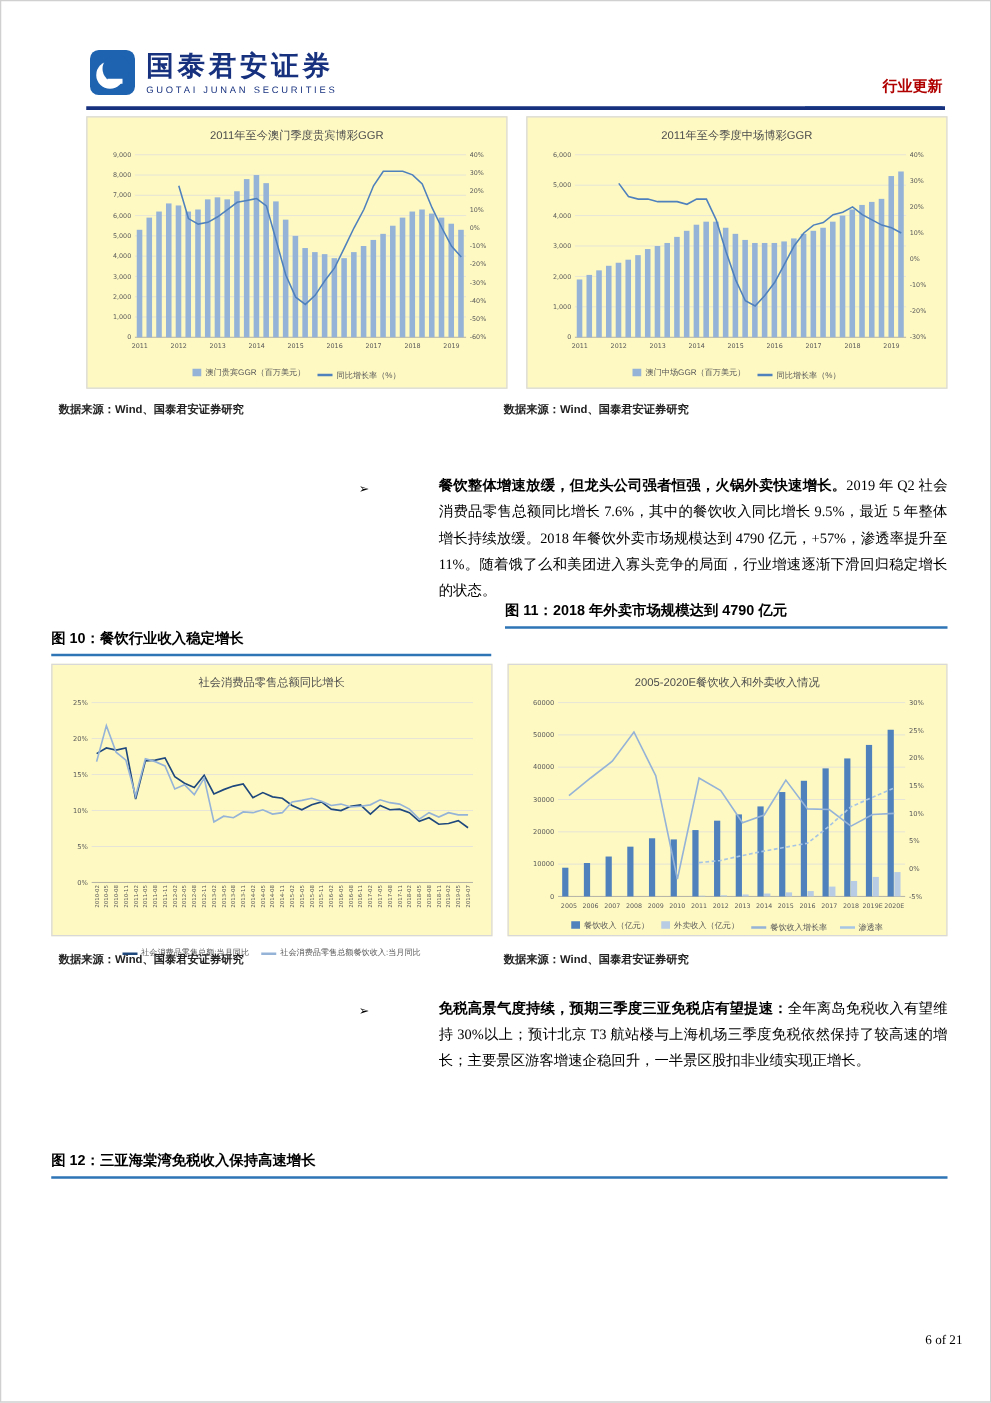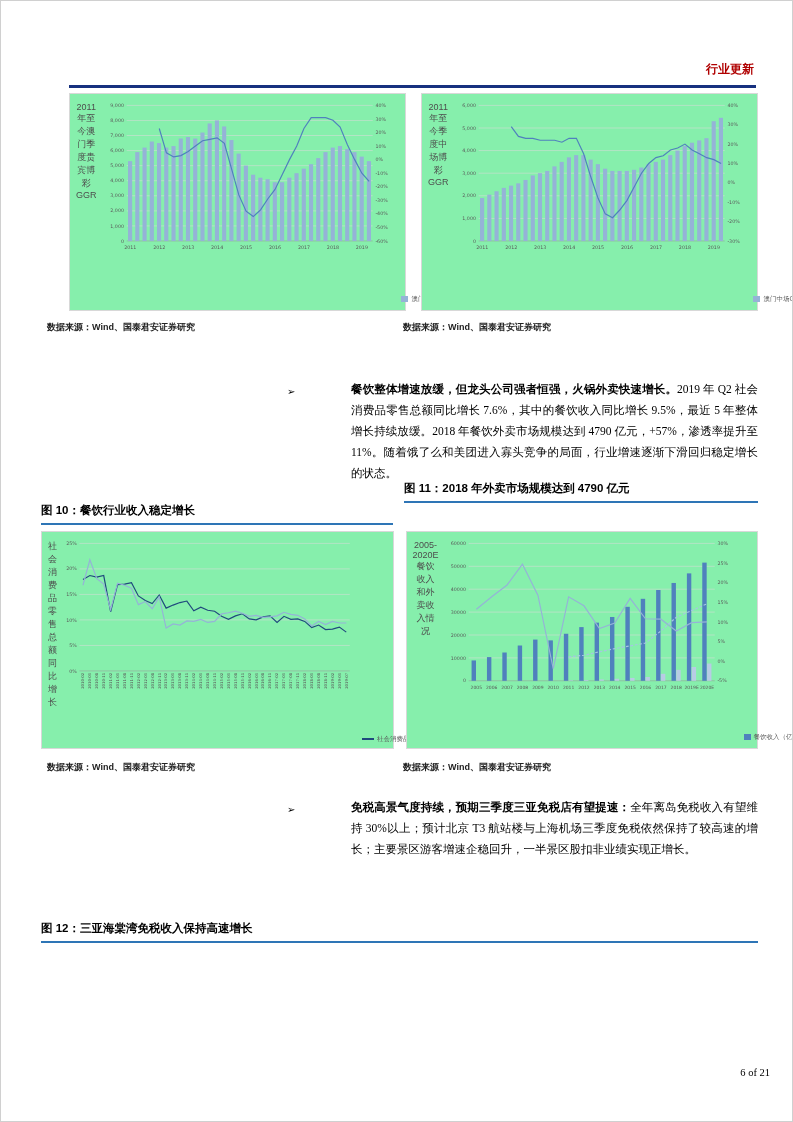--- a/index.html
+++ b/index.html
@@ -13,21 +13,21 @@
   .brand-col { display: flex; flex-direction: column; }
   .brand-cn { font-family: "Liberation Serif", "DejaVu Serif", serif; font-weight: bold; font-size: 22px; letter-spacing: 3px; color: #17317F; line-height: 24px; }
   .brand-en { font-size: 7.5px; letter-spacing: 2.2px; color: #17317F; margin-top: 2px; }
   .doc-type { position: absolute; right: 38px; top: 60px; width: 110px; text-align: right;
     color: #B00000; font-weight: bold; font-size: 12px; padding-bottom: 7px; border-bottom: 1.5px solid #2E75B6; }
   .header-rule { position: absolute; left: 68px; right: 36px; top: 84px; height: 3px; background: #17317F; }
   
   .row { position: absolute; display: flex; }
   #row1 { left: 68px; top: 92px; width: 689px; gap: 15px; }
   #row2 { left: 40px; top: 530px; width: 717px; gap: 12px; border-radius: 13px; }
-  .chart-box { flex: 1; border: 1px solid #D8D8D8; background: #86efac; padding: 6px 6px 4px 6px; display: flex; }
+  .chart-box { flex: 1; border: 1px solid #D8D8D8; background: #fef9c3; padding: 6px 6px 4px 6px; display: flex; flex-direction: column; }
   #row1 .chart-box { height: 218px; }
   #row2 .chart-box { height: 218px; }
   .chart-title { text-align: center; font-size: 9px; color: #4d4d4d; margin: 2px 0 3px 0; }
   .chart-canvas { flex: 0 0 auto; }
   .chart-canvas svg { display: block; width: 100%; }
   svg text { font-family: "DejaVu Sans", sans-serif; }
   .legend { margin-top: auto; text-align: center; white-space: nowrap; }
   .lg-item { display: inline-flex; align-items: center; gap: 3px; margin: 0 5px; font-size: 6.5px; color: #595959; }
   .lg-bar { width: 7px; height: 6px; display: inline-block; }
   .lg-line { width: 12px; height: 2px; display: inline-block; }
@@ -46,20 +46,32 @@
   #fig11 { left: 403px; top: 480px; width: 354px; }
   #fig12 { left: 40px; top: 920px; width: 717px; }
   .page-number { position: absolute; right: 22px; top: 1066px; font-size: 10.5px;
     font-family: Liberation Serif, serif; color: #000; }
 </style>
 </head>
 <body>
 
 <div id="page">
 
+  <div class="logo-wrap">
+    <svg width="38" height="38" viewBox="0 0 38 38">
+      <rect x="1" y="1" width="36" height="36" rx="7" fill="#1E63B0"></rect>
+      <circle cx="17" cy="21" r="11" fill="#ffffff"></circle>
+      <circle cx="22" cy="16" r="11" fill="#1E63B0"></circle>
+      <rect x="15" y="24" width="12" height="4" fill="#ffffff"></rect>
+    </svg>
+    <div class="brand-col">
+      <span class="brand-cn">国泰君安证券</span>
+      <span class="brand-en">GUOTAI JUNAN SECURITIES</span>
+    </div>
+  </div>
   <div class="doc-type">行业更新</div>
   <div class="header-rule"></div>
 
   <div class="row" id="row1">
     <div class="chart-box">
       <div class="chart-title">2011年至今澳门季度贵宾博彩GGR</div>
       <div class="chart-canvas">
           <svg viewBox="0 0 334 170">
             <line x1="33" x2="307" y1="157" y2="157" stroke="#9a9a9a" stroke-width="0.6"></line>
             <text x="30" y="158.8" font-size="5.3" text-anchor="end" fill="#595959">0</text>

